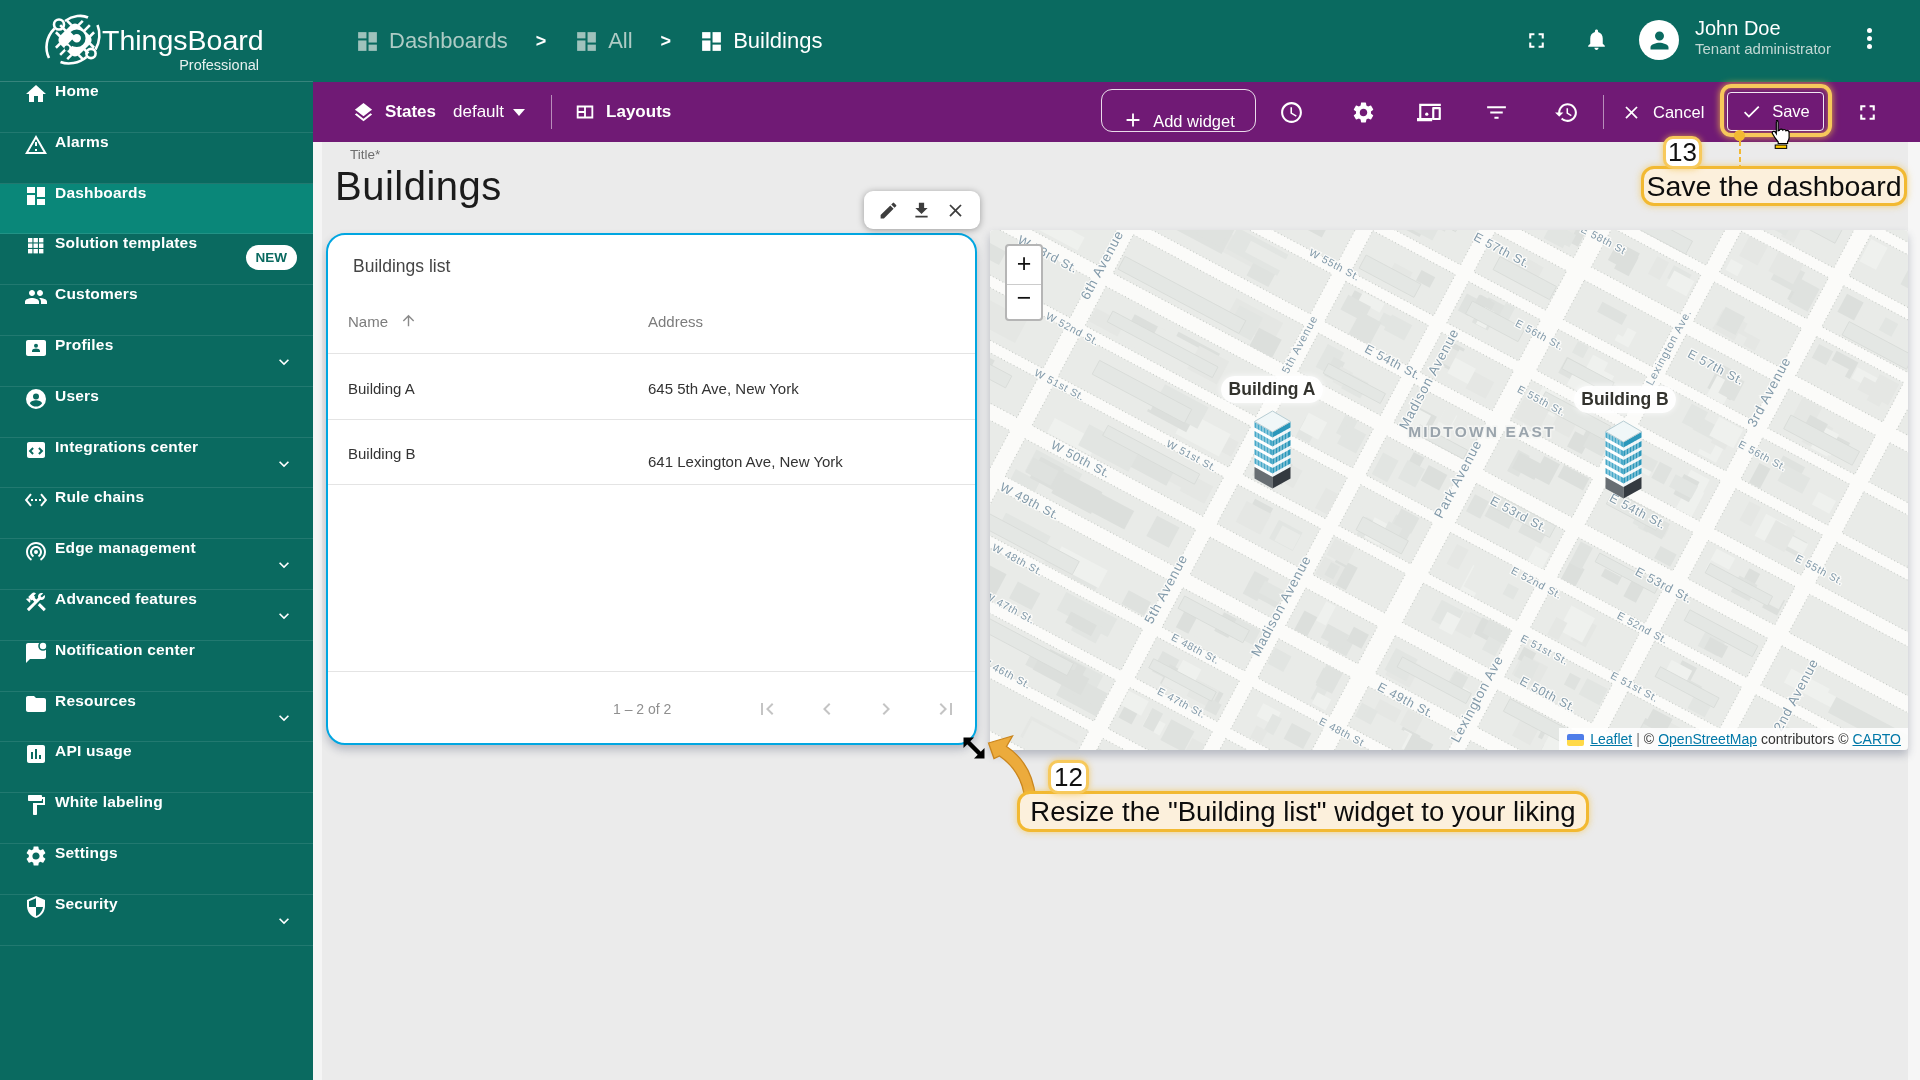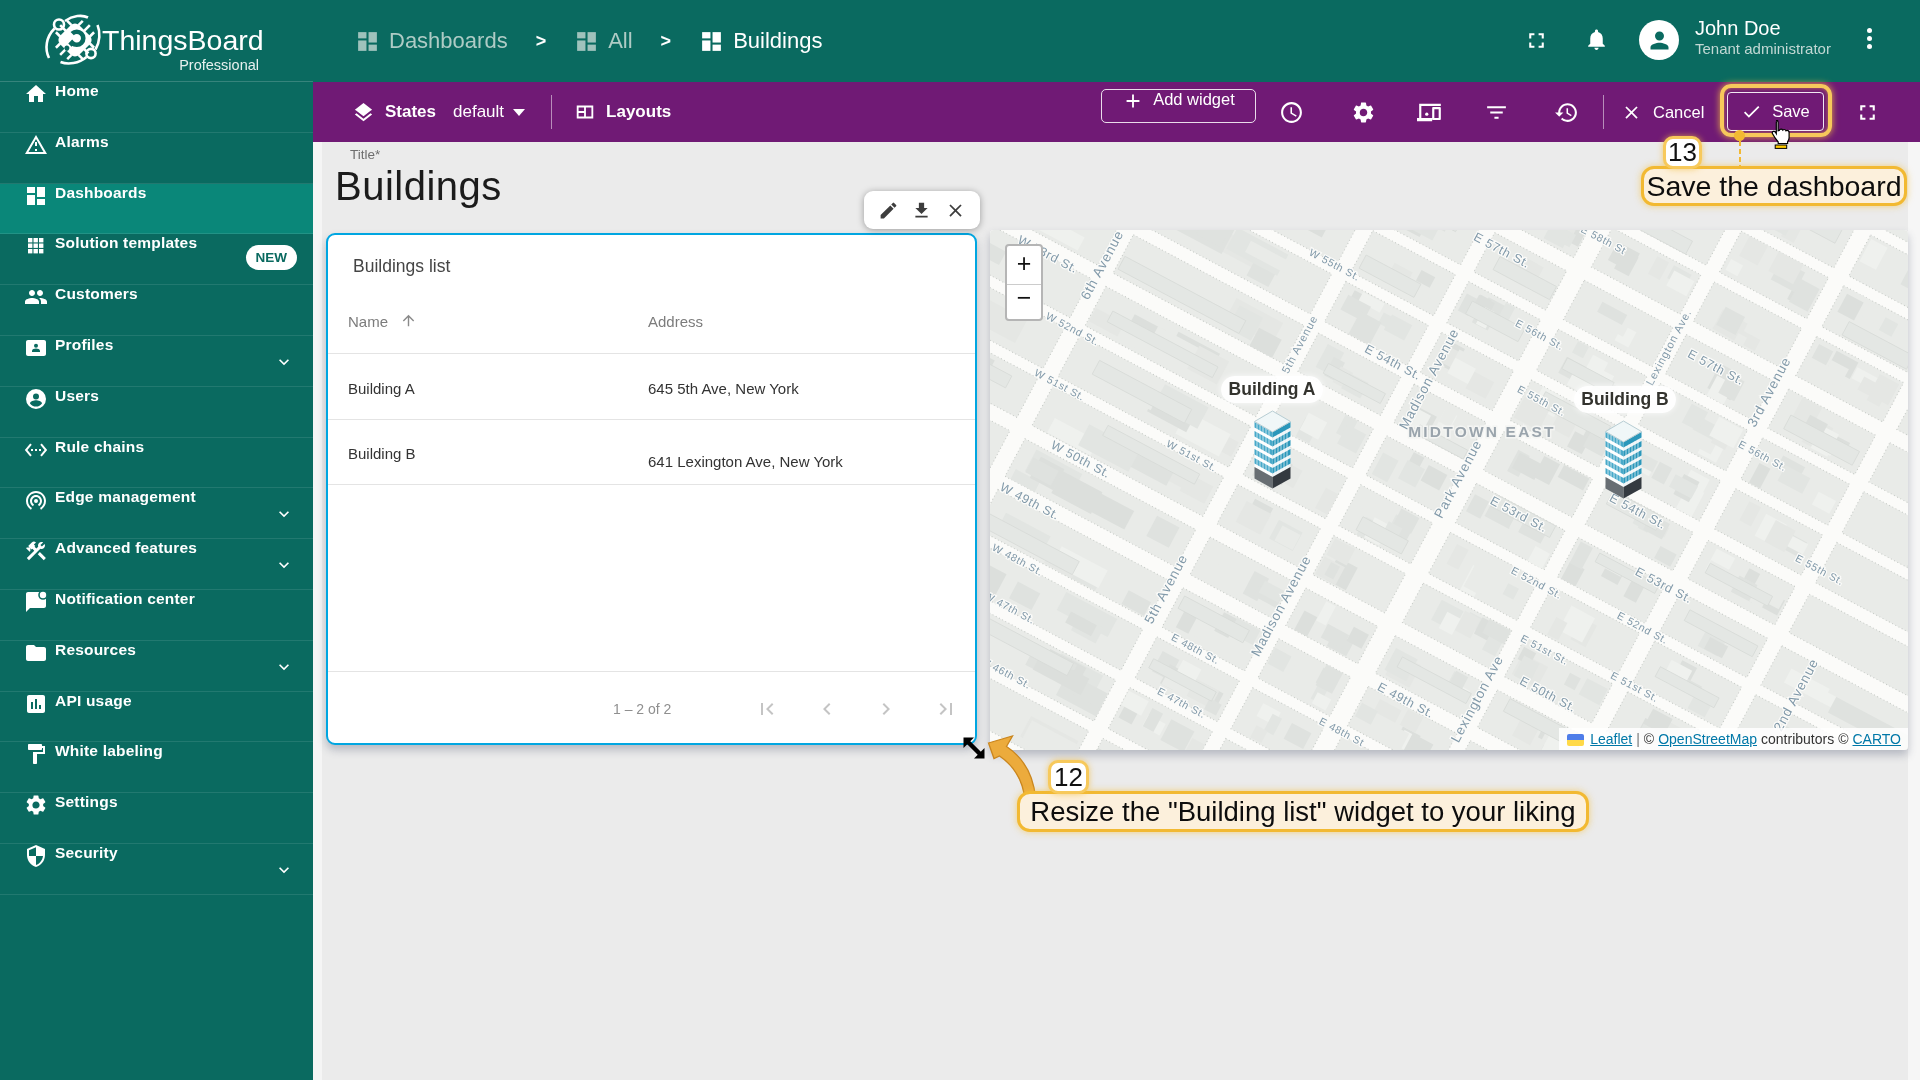--- a/index.html
+++ b/index.html
@@ -18,38 +18,38 @@
 .uinfo .r { color:#c2d8d4; font-size:15px; line-height:19px; }
 .avatar { position:absolute; left:1326px; top:20px; width:40px; height:40px; border-radius:50%; background:#fff; display:flex; align-items:center; justify-content:center; }
 .kebab { position:absolute; left:1544px; top:28px; width:24px; display:flex; flex-direction:column; align-items:center; gap:3px; }
 .kebab i { width:5px; height:5px; border-radius:50%; background:#fff; }
 
 .tb-left { position:absolute; left:39px; top:0; height:60px; display:flex; align-items:center; }
 .tb-left .lbl { color:#fff; font-size:17px; font-weight:bold; margin-left:10px; }
 .tb-left .val { color:#fff; font-size:17px; margin-left:17px; }
 .caret { display:inline-block; width:0; height:0; border-left:6px solid transparent; border-right:6px solid transparent; border-top:7px solid #fff; margin-left:9px; }
 .vdiv { width:1px; height:34px; background:rgba(255,255,255,0.5); margin:0 22px 0 26px; }
-.addw { position:absolute; left:788px; top:7px; width:155px; height:34px; border:1.5px solid rgba(255,255,255,0.85); border-radius:5px; color:#fff; font-size:16.5px; font-weight:500; display:flex; align-items:flex-start; justify-content:center; gap:9px; }
+.addw { position:absolute; left:788px; top:7px; width:155px; height:43px; border:1.5px solid rgba(255,255,255,0.85); border-radius:11px; color:#fff; font-size:16.5px; font-weight:500; display:flex; align-items:flex-end; justify-content:center; gap:9px; }
 .tbi { position:absolute; top:17px; width:26px; height:26px; display:flex; align-items:center; justify-content:center; }
 .txtbtn { position:absolute; color:#fff; font-size:16.5px; font-weight:500; display:flex; align-items:center; gap:11px; height:60px; }
 
 .sidebar { position:absolute; left:0; top:0; width:313px; height:1080px; background:#0a6a60; }
 .logo { height:82px; border-bottom:1px solid rgba(255,255,255,0.18); position:relative; }
 .mi { height:50.8px; display:flex; align-items:flex-start; position:relative; border-bottom:1px solid rgba(255,255,255,0.1); }
 .mi.sel { background:#0a8779; }
 .mic { width:24px; height:24px; margin-left:24px; }
 .ml { color:#fff; font-size:15.5px; font-weight:bold; margin-left:7px; letter-spacing:0.2px; }
 .chev { position:absolute; right:19px; top:16px; }
 .newb { position:absolute; right:16px; top:11px; background:#fff; color:#0a6a60; font-size:13.5px; font-weight:bold; border-radius:14px; padding:5px 10px; }
 .gutter { position:absolute; left:313px; top:142px; width:9px; height:938px; background:#f5f5f5; }
 .rstrip { position:absolute; left:1908px; top:142px; width:12px; height:938px; background:#f6f6f6; }
 
 .titlelbl { position:absolute; left:350px; top:147px; font-size:13.5px; color:#6e6e6e; }
 .title { position:absolute; left:335px; top:164px; font-size:40px; color:#1b1b1b; letter-spacing:0.5px; }
-.card { position:absolute; left:326px; top:233px; width:651px; height:512px; background:#fff; border:2px solid #00a6e1; border-radius:9px; box-shadow:0 5px 9px rgba(70,80,110,0.32); }
+.card { position:absolute; left:326px; top:233px; width:651px; height:512px; background:#fff; border:2px solid #00a6e1; border-radius:19px; box-shadow:0 5px 9px rgba(70,80,110,0.32); }
 .card .wt { position:absolute; left:25px; top:21px; font-size:17.5px; color:#454545; }
 .th { position:absolute; font-size:15px; color:#7c7c7c; }
 .td { position:absolute; font-size:15px; color:#333333; }
 .hline { position:absolute; left:0; width:100%; height:1px; background:#e4e4e4; }
 .pgtxt { position:absolute; font-size:14px; color:#8f8f8f; }
 .editbar { position:absolute; left:864px; top:191px; width:116px; height:38px; background:#fff; border-radius:9px; box-shadow:0 1px 7px rgba(0,0,0,0.35); display:flex; align-items:center; justify-content:space-around; padding:0 8px; }
 
 .map { position:absolute; left:990px; top:230px; width:918px; height:520px; background:#fbfbf9; overflow:hidden; border-radius:4px; box-shadow:0 5px 9px rgba(70,80,110,0.32); }
 .zoomc { position:absolute; left:15px; top:14px; width:38px; height:77px; background:#fff; border:2px solid #b5b5b5; border-radius:4px; z-index:5; }
 .zoomc .zl { position:absolute; left:0; top:38px; width:100%; height:1px; background:#ccc; }
@@ -262,20 +262,29 @@
       <span class="ml">Profiles</span>
       <span class="chev"><svg width="20" height="20" viewBox="0 0 24 24" fill="#fff">
           <path d="M7.41 8.59 12 13.17l4.59-4.58L18 10l-6 6-6-6 1.41-1.41z"></path>
         </svg></span>
     </div>
 <div class="mi">
       <span class="mic"><svg width="24" height="24" viewBox="0 0 24 24" fill="#fff" xmlns="http://www.w3.org/2000/svg">
           <path d="M12 2a10 10 0 1 0 0 20 10 10 0 0 0 0-20zm0 4.5a3 3 0 1 1 0 6 3 3 0 0 1 0-6zm0 13c-2.5 0-4.7-1.2-6-3.1.03-2 4-3.1 6-3.1s5.97 1.1 6 3.1a7.2 7.2 0 0 1-6 3.1z"></path>
         </svg></span>
       <span class="ml">Users</span>
+    </div>
+<div class="mi">
+      <span class="mic"><svg width="24" height="24" viewBox="0 0 24 24" fill="#fff" xmlns="http://www.w3.org/2000/svg">
+          <path d="M19 4H5c-1.1 0-2 .9-2 2v12c0 1.1.9 2 2 2h14c1.1 0 2-.9 2-2V6c0-1.1-.9-2-2-2zm-9.2 11.3-1.4 1.4L4.7 13l3.7-3.7 1.4 1.4L7.5 13l2.3 2.3zm4.4 0 2.3-2.3-2.3-2.3 1.4-1.4 3.7 3.7-3.7 3.7-1.4-1.4z"></path>
+        </svg></span>
+      <span class="ml">Integrations center</span>
+      <span class="chev"><svg width="20" height="20" viewBox="0 0 24 24" fill="#fff">
+          <path d="M7.41 8.59 12 13.17l4.59-4.58L18 10l-6 6-6-6 1.41-1.41z"></path>
+        </svg></span>
     </div>
 <div class="mi">
       <span class="mic"><svg width="24" height="24" viewBox="0 0 24 24" fill="#fff" xmlns="http://www.w3.org/2000/svg">
           <path d="M7.77 6.76 6.23 5.48.82 12l5.41 6.52 1.54-1.28L3.42 12l4.35-5.24zM7 13h2v-2H7v2zm10-2h-2v2h2v-2zm-6 2h2v-2h-2v2zm6.77-7.52-1.54 1.28L20.58 12l-4.35 5.24 1.54 1.28L23.18 12l-5.41-6.52z"></path>
         </svg></span>
       <span class="ml">Rule chains</span>
     </div>
 <div class="mi">
       <span class="mic"><svg width="24" height="24" viewBox="0 0 24 24" fill="#fff" xmlns="http://www.w3.org/2000/svg">
           <path d="M12 11a2 2 0 1 0 .001 4.001A2 2 0 0 0 12 11zm6 2c0-3.31-2.69-6-6-6s-6 2.69-6 6c0 2.22 1.21 4.15 3 5.19l1-1.74c-1.19-.7-2-1.97-2-3.45 0-2.21 1.79-4 4-4s4 1.79 4 4c0 1.48-.81 2.75-2 3.45l1 1.74c1.79-1.04 3-2.97 3-5.19zM12 3C6.48 3 2 7.48 2 13c0 3.7 2.01 6.92 4.99 8.65l1-1.73C5.61 18.53 4 15.96 4 13c0-4.42 3.58-8 8-8s8 3.58 8 8c0 2.96-1.61 5.53-4 6.92l1 1.73c2.99-1.73 5-4.95 5-8.65 0-5.52-4.48-10-10-10z"></path>

